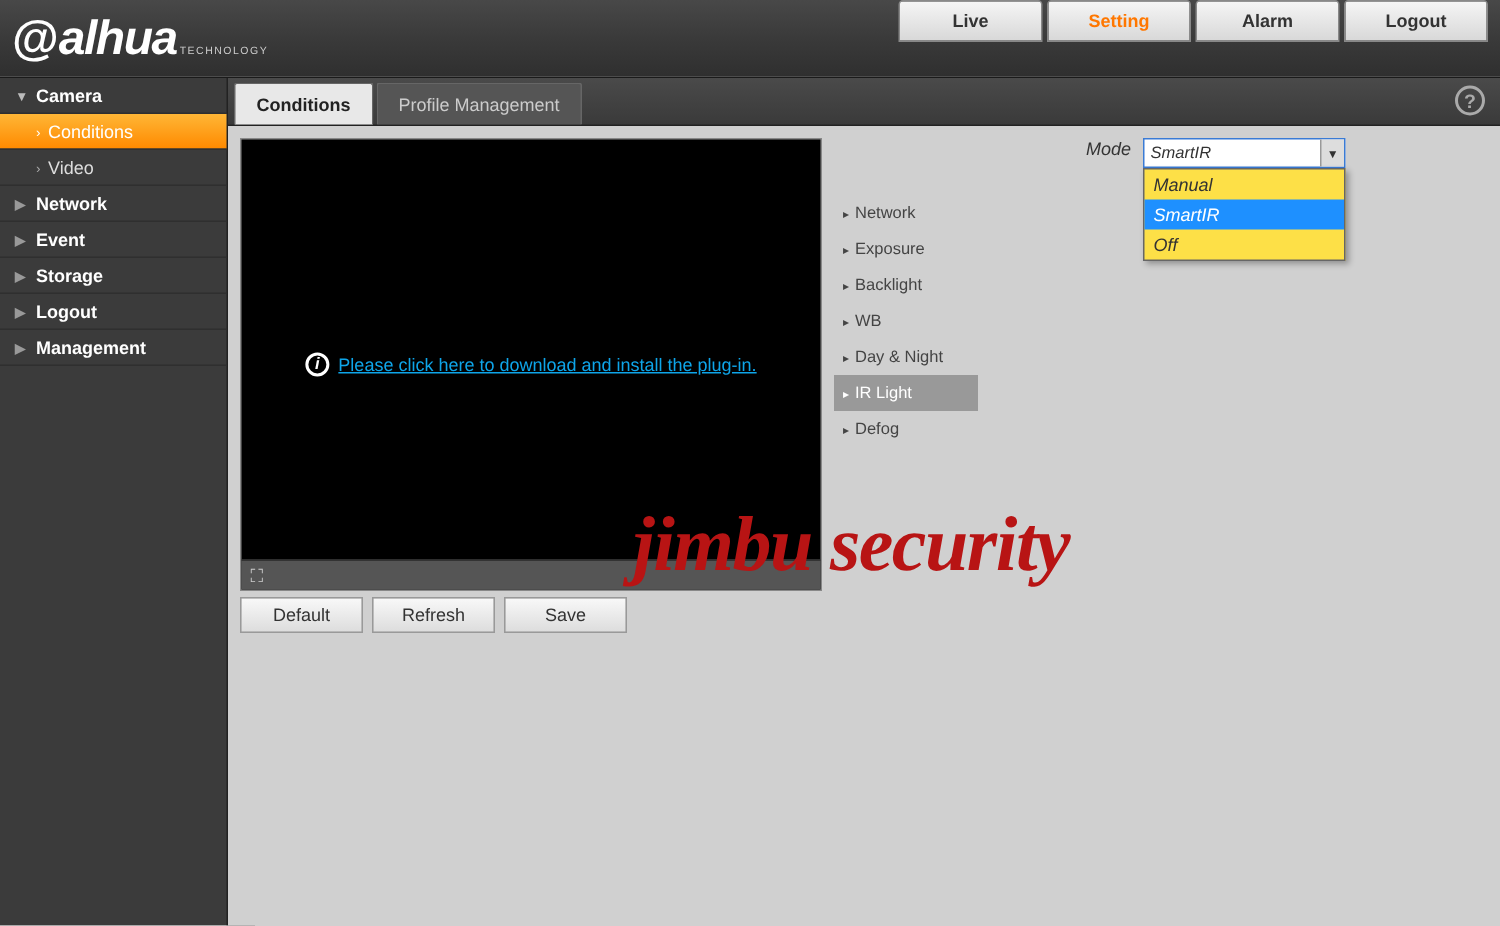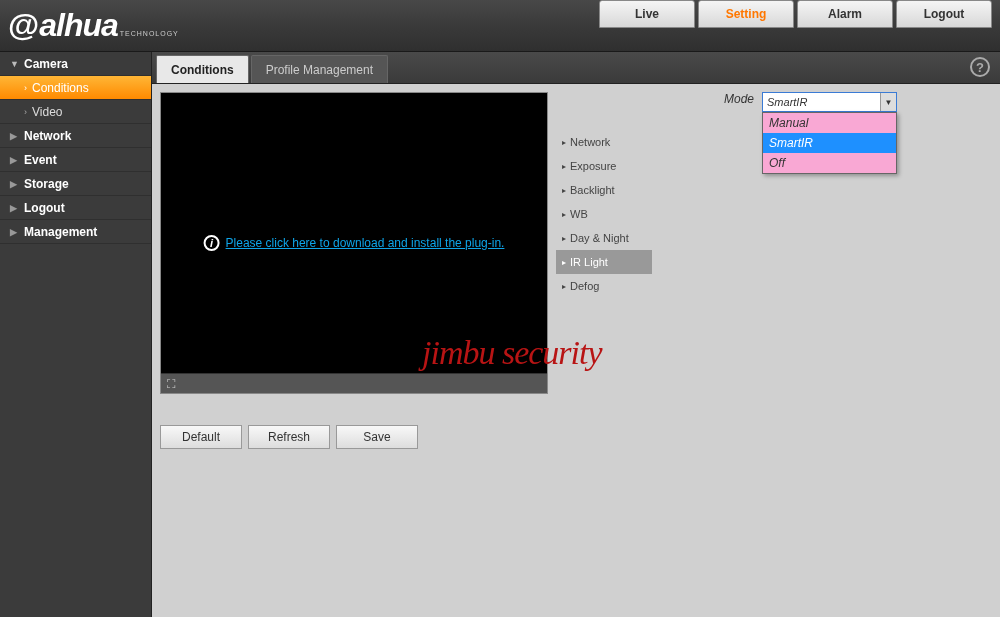--- a/index.html
+++ b/index.html
@@ -105,21 +105,21 @@
   display: inline-flex; align-items: center; justify-content: center;
   font-size: 11px; font-weight: bold; font-style: italic;
 }
 .video-bar {
   height: 20px; background: #555; border-top: 1px solid #333;
   position: absolute; bottom: 0; left: 0; right: 0;
   display: flex; align-items: center; padding-left: 6px;
 }
 .fs-icon { color: #ccc; font-size: 12px; cursor: pointer; }
 
-.action-row { display: flex; gap: 6px; margin-top: 31px; }
+.action-row { display: flex; gap: 6px; margin-top: 4px; }
 .action-btn {
   width: 82px; height: 24px;
   background: linear-gradient(to bottom, #f8f8f8, #ddd);
   border: 1px solid #999; font-size: 12px; color: #333;
   cursor: pointer;
 }
 
 .mid-col {
   width: 96px; padding-top: 38px;
 }
@@ -156,29 +156,29 @@
   width: 135px; height: 20px; border: 1px solid #3a7bd5;
   background: #fff; font-size: 11px; padding-left: 4px;
   display: flex; align-items: center; justify-content: space-between;
 }
 .mode-select .dd-btn {
   width: 16px; height: 18px; background: #ddd; border-left: 1px solid #999;
   display: flex; align-items: center; justify-content: center; font-size: 8px;
 }
 .dropdown {
   position: absolute; top: 20px; left: 0;
-  width: 135px; border: 1px solid #666; background: #f9a8d4;
+  width: 135px; border: 1px solid #666; background: #fde047;
   box-shadow: 2px 2px 4px rgba(0,0,0,0.3);
 }
 .dd-opt { height: 20px; padding-left: 6px; font-size: 12px; display: flex; align-items: center; cursor: pointer; }
 .dd-opt.hl { background: #1e90ff; color: #fff; }
 
 .watermark {
   position: absolute; top: 250px; left: 270px;
-  font-size: 34px; font-style: italic; font-weight: normal;
+  font-size: 52px; font-style: italic; font-weight: bold;
   color: #b81414; pointer-events: none;
   font-family: Georgia, serif;
   letter-spacing: -1px;
   white-space: nowrap;
   text-align: right;
 }
 </style>
 </head>
 <body>
 

